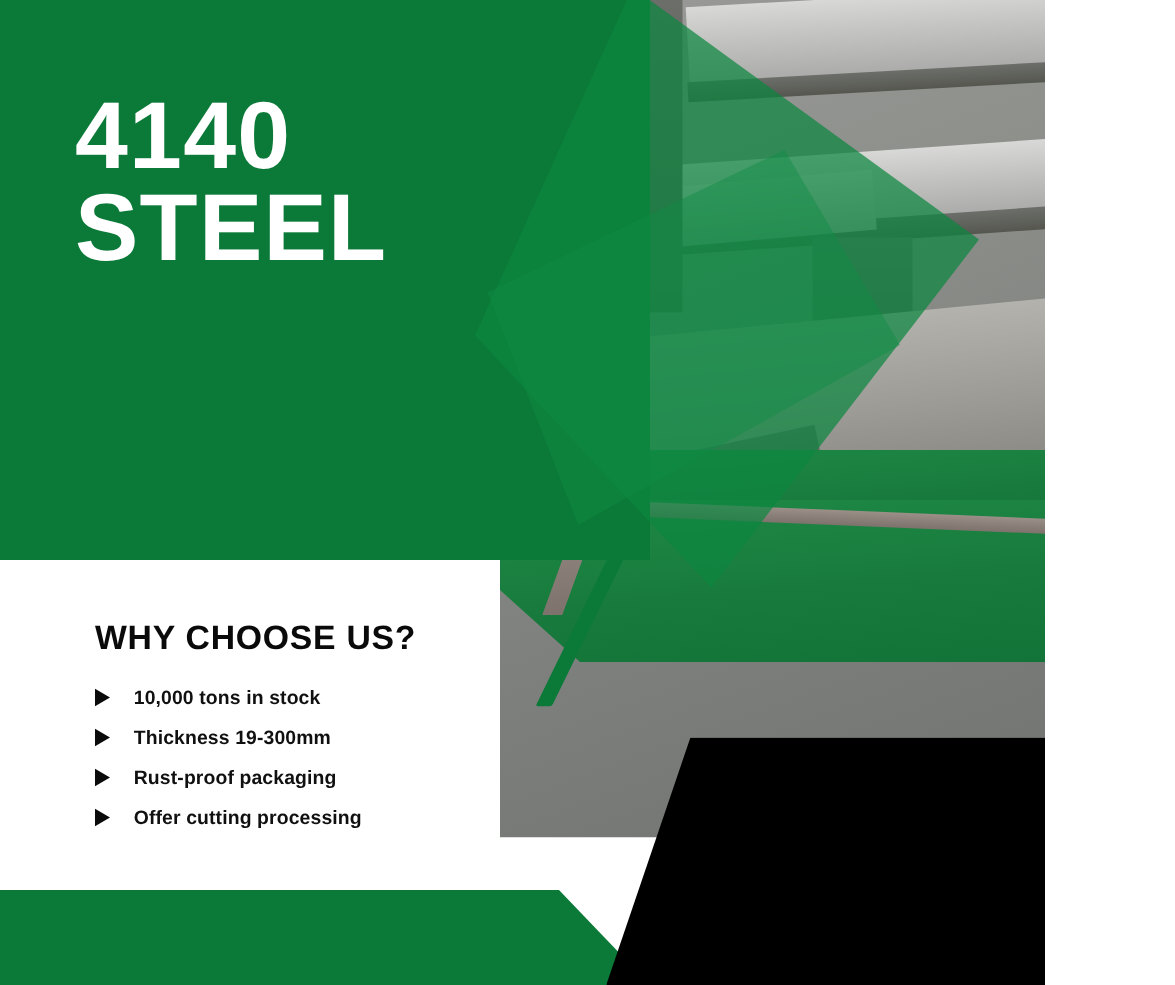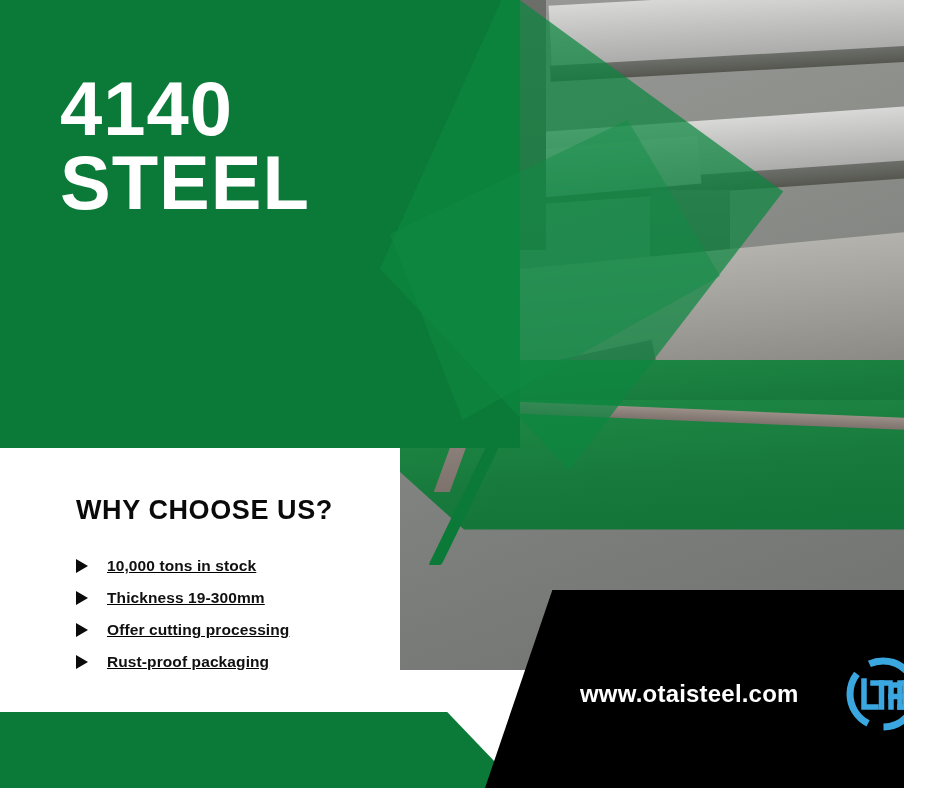--- a/index.html
+++ b/index.html
@@ -5,21 +5,21 @@
   html, body {
     margin: 0;
     padding: 0;
     background: #ffffff;
   }
   body {
     font-family: "Liberation Sans", sans-serif;
   }
   #poster {
     position: relative;
-    width: 904px;
+    width: 836px;
     height: 788px;
     overflow: hidden;
     background: #ffffff;
   }
 
   
   .hero-photo {
     position: absolute;
     left: 400px;
     top: 0;
@@ -149,23 +149,21 @@
     position: absolute;
     left: 74px;
     top: 550px;
     z-index: 8;
     list-style: none;
     margin: 0;
     padding: 0;
   }
   .bullet-item {
     display: flex;
-    align-items: center;
     height: 32px;
-    text-decoration: underline;
   }
   .bullet-marker {
     width: 22px;
     flex: 0 0 22px;
     display: block;
   }
   .bullet-marker svg { display: block; }
   .bullet-text {
     font-size: 15.5px;
     font-weight: 700;
@@ -275,37 +273,36 @@
           </svg>
       </span>
       <span class="bullet-text">Thickness 19-300mm</span>
     </li>
     <li class="bullet-item">
       <span class="bullet-marker">
         <svg width="16" height="16" viewBox="0 0 16 16">
             <polygon points="2,1 14,8 2,15" fill="#0a0a0a"></polygon>
           </svg>
       </span>
-      <span class="bullet-text">Offer cutting processing</span>
+      <span class="bullet-text">Rust-proof packaging</span>
     </li>
     <li class="bullet-item">
       <span class="bullet-marker">
         <svg width="16" height="16" viewBox="0 0 16 16">
             <polygon points="2,1 14,8 2,15" fill="#0a0a0a"></polygon>
           </svg>
       </span>
-      <span class="bullet-text">Rust-proof packaging</span>
+      <span class="bullet-text">Offer cutting processing</span>
     </li>
   </ul>
 
   <div class="bottom-green"></div>
 
   <div class="footer-black"></div>
 
-  <div class="footer-url">www.otaisteel.com</div>
 
   <div class="footer-logo">
     <svg width="82" height="82" viewBox="0 0 82 82">
 
       <circle cx="41" cy="41" r="33" fill="none" stroke="#3BA7E0" stroke-width="7" stroke-dasharray="58 16" stroke-dashoffset="29" transform="rotate(-90 41 41)"></circle>
 
       <g fill="none" stroke="#3BA7E0" stroke-width="5.5" stroke-linecap="square">
 
         <path d="M22 28 L22 54 L34 54"></path>
 

